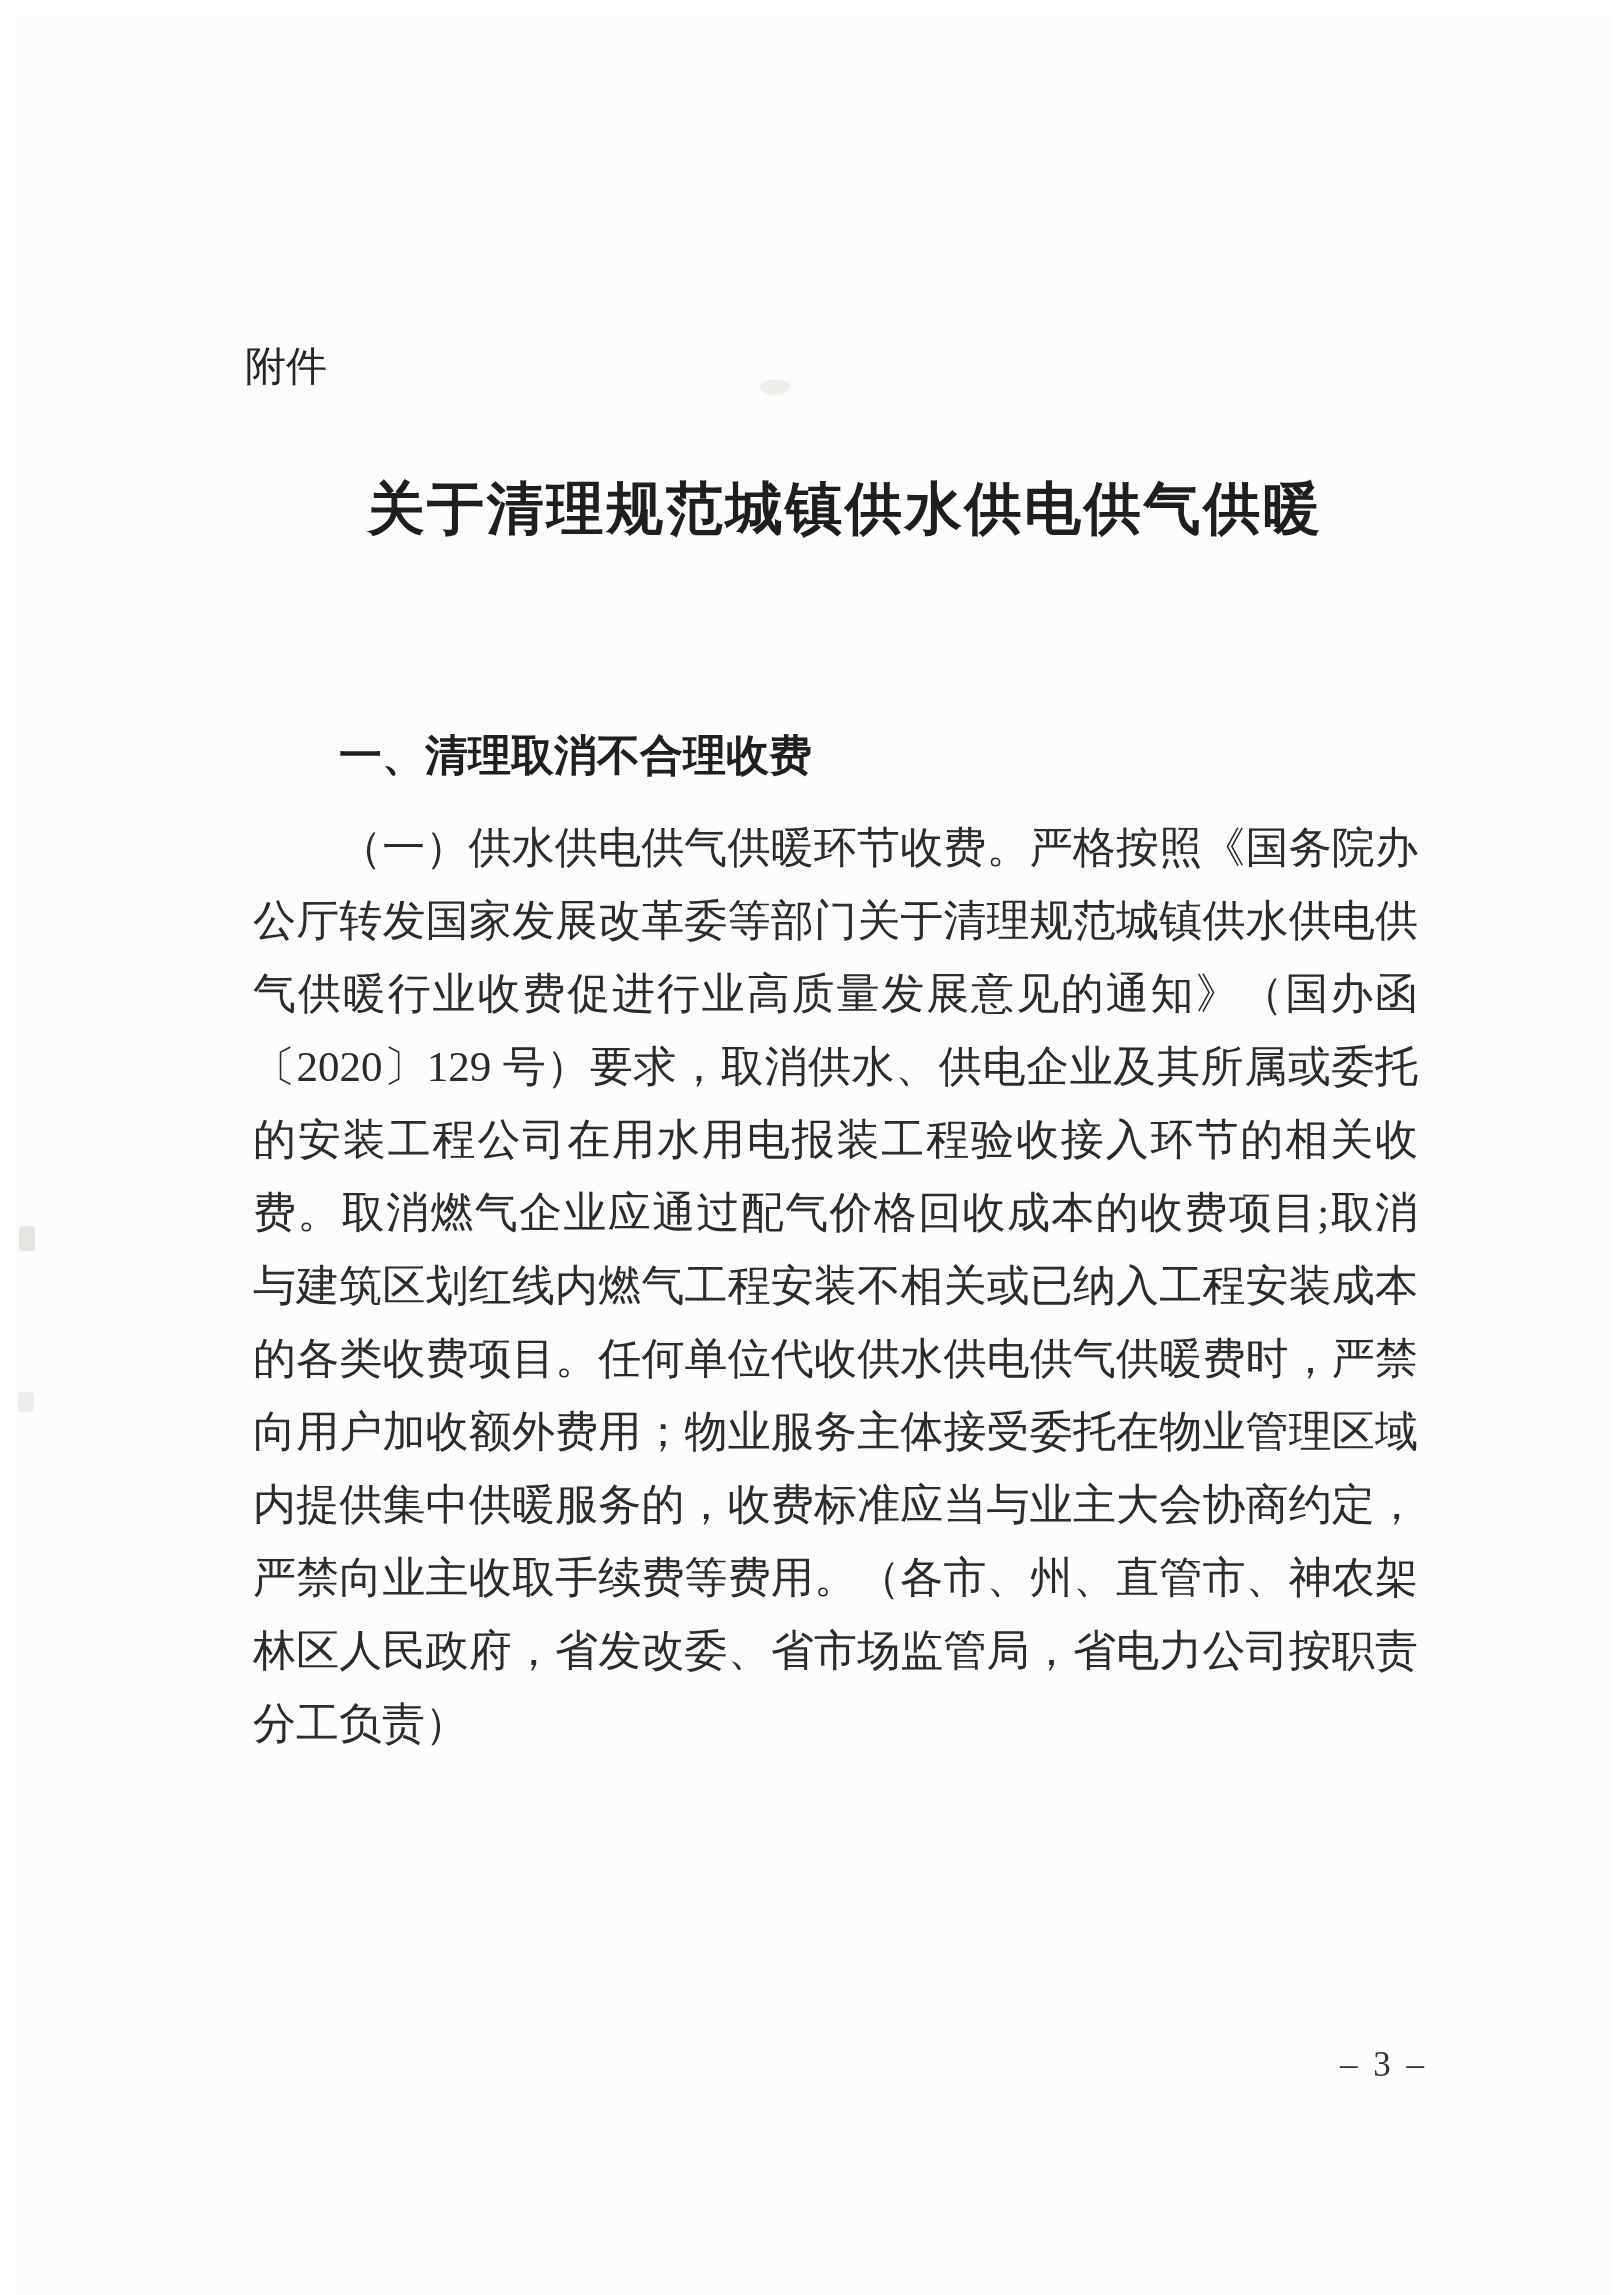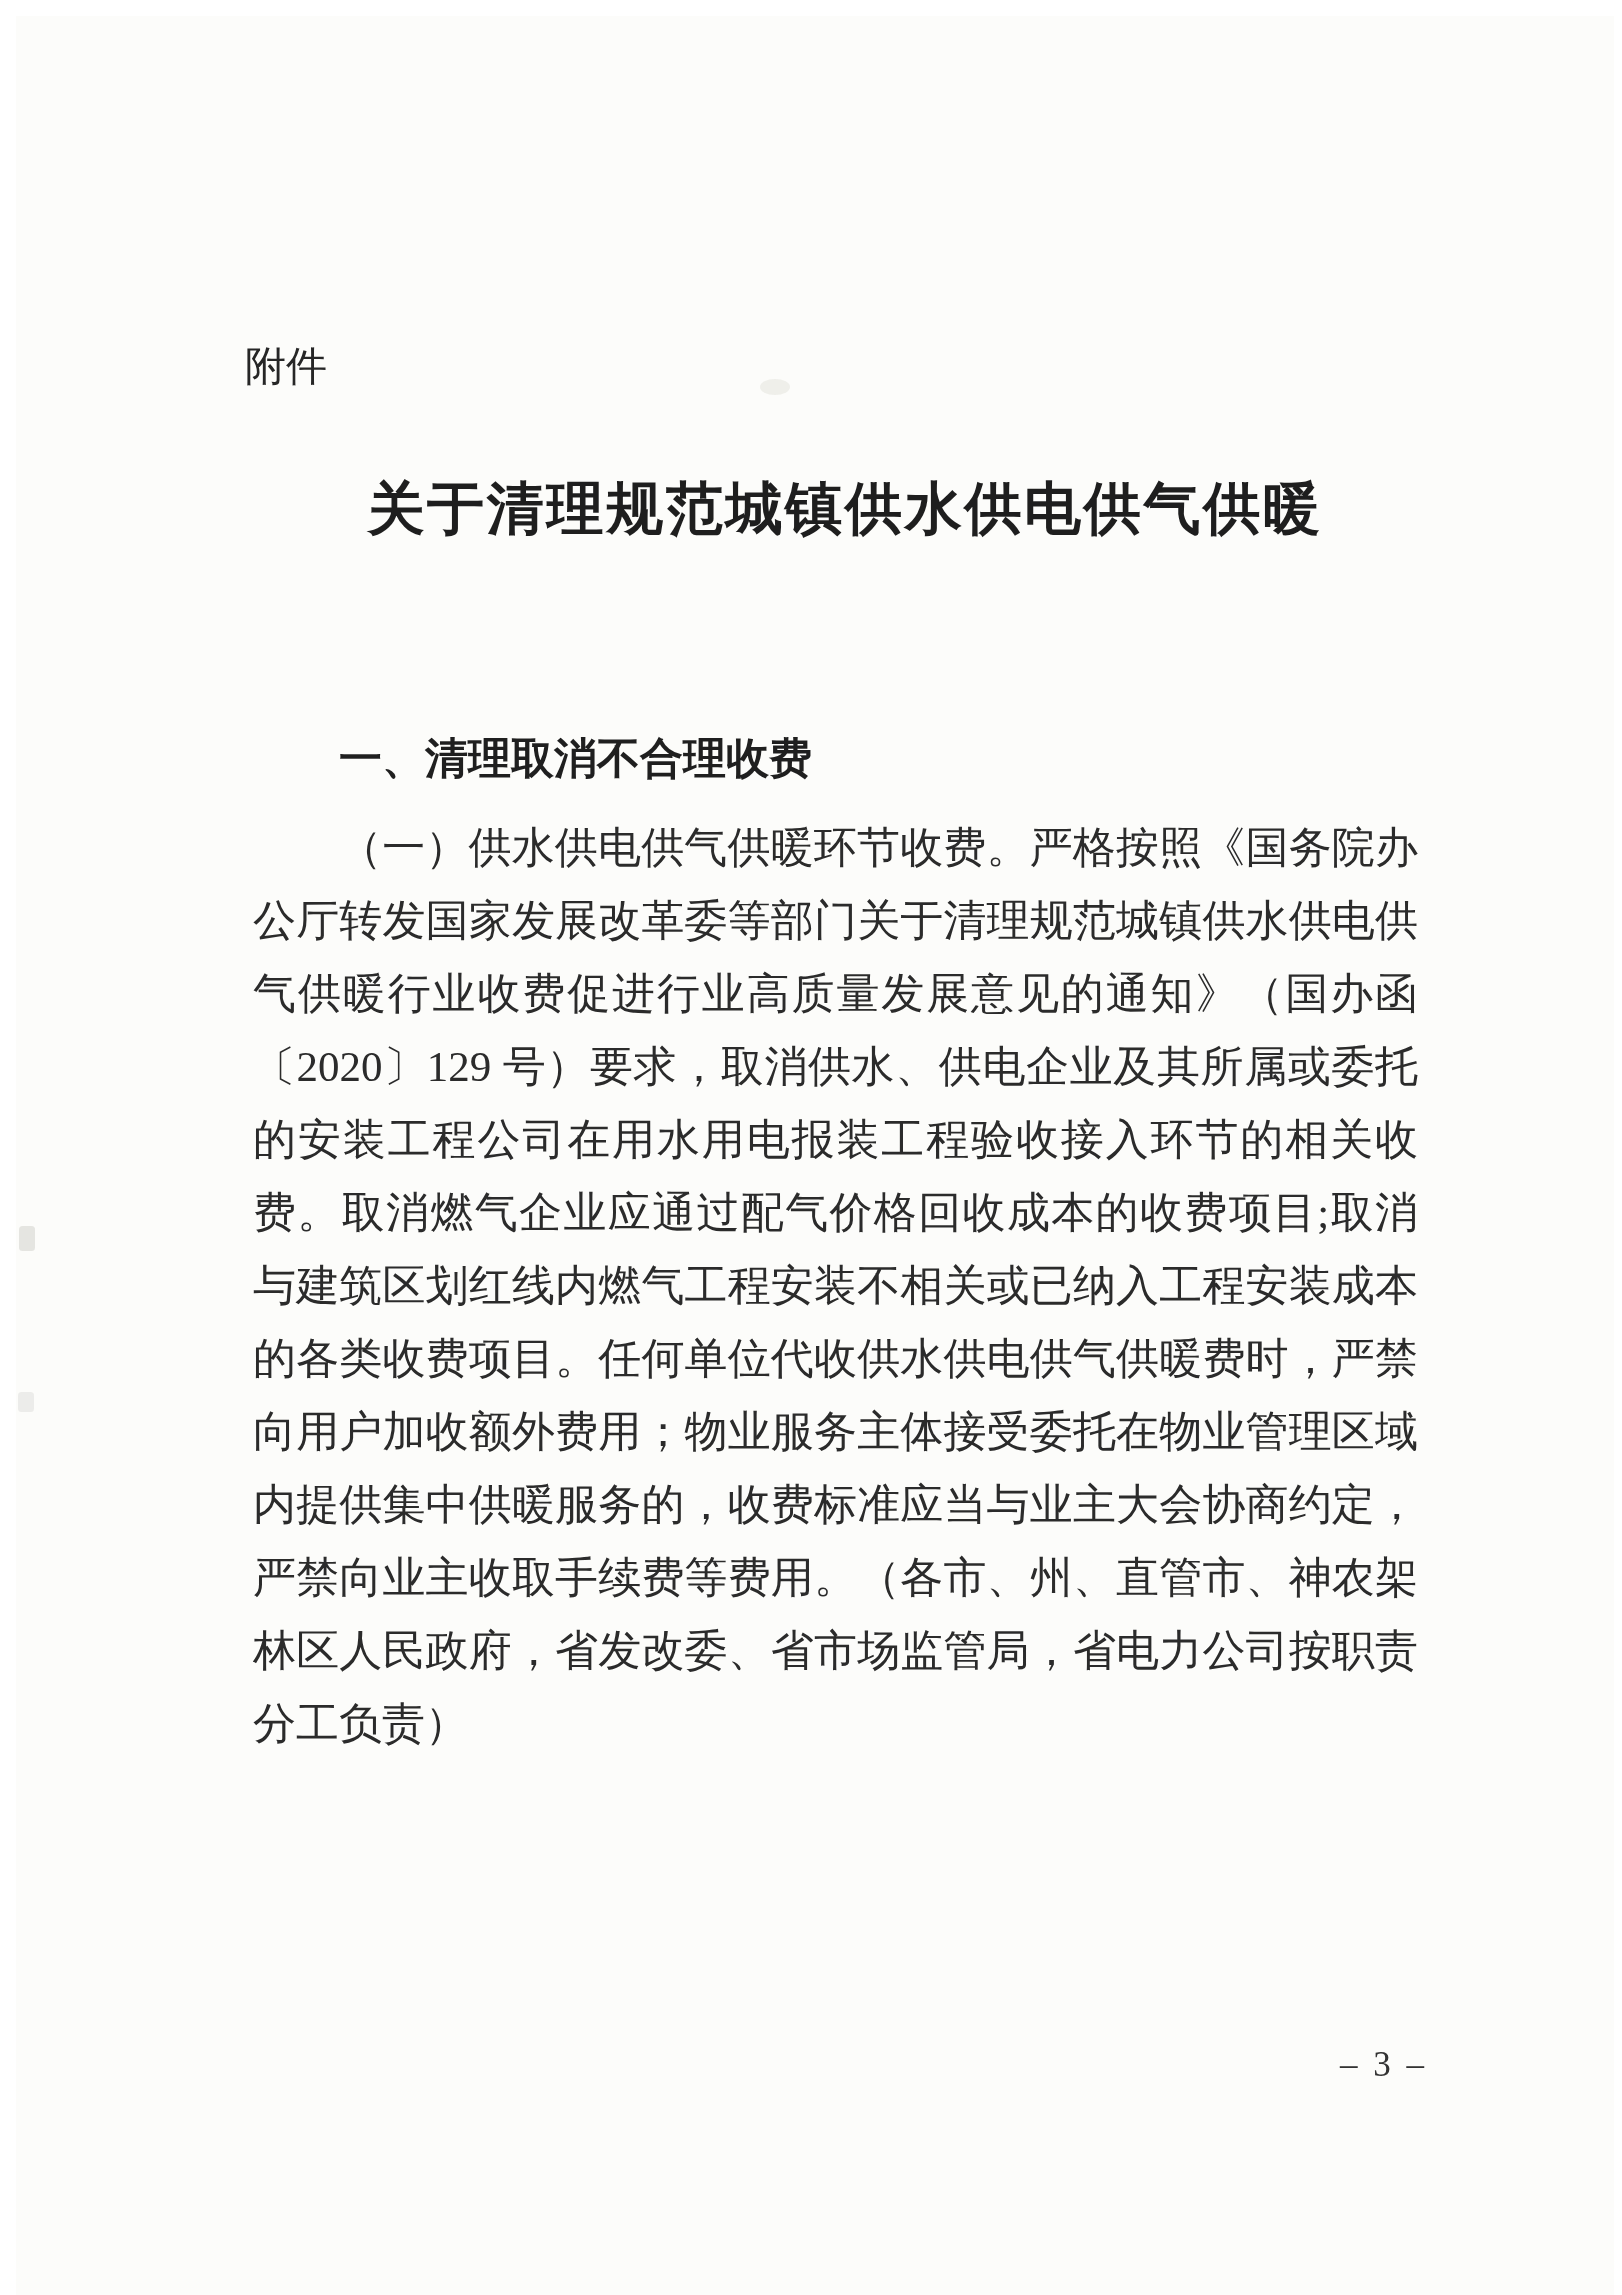--- a/index.html
+++ b/index.html
@@ -44,21 +44,21 @@
     width: 1197px;
     font-size: 43px;
     line-height: 73px;
     text-align: justify;
     color: #2b2b2b;
   }
 
   .para { text-indent: 2em; }
 
   .para.heading {
-    font-family: Liberation Serif, serif;
+    font-family: Liberation Mono, monospace;
     font-weight: bold;
     color: #1f1f1f;
   }
 
   .page-number {
     position: absolute;
     top: 2021px;
     left: 1316px;
     font-size: 35px;
     letter-spacing: 3.5px;

